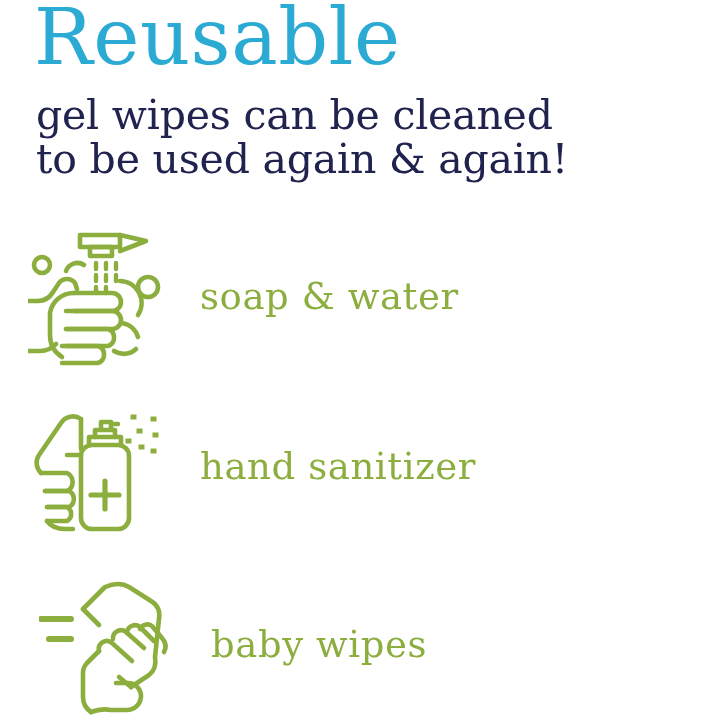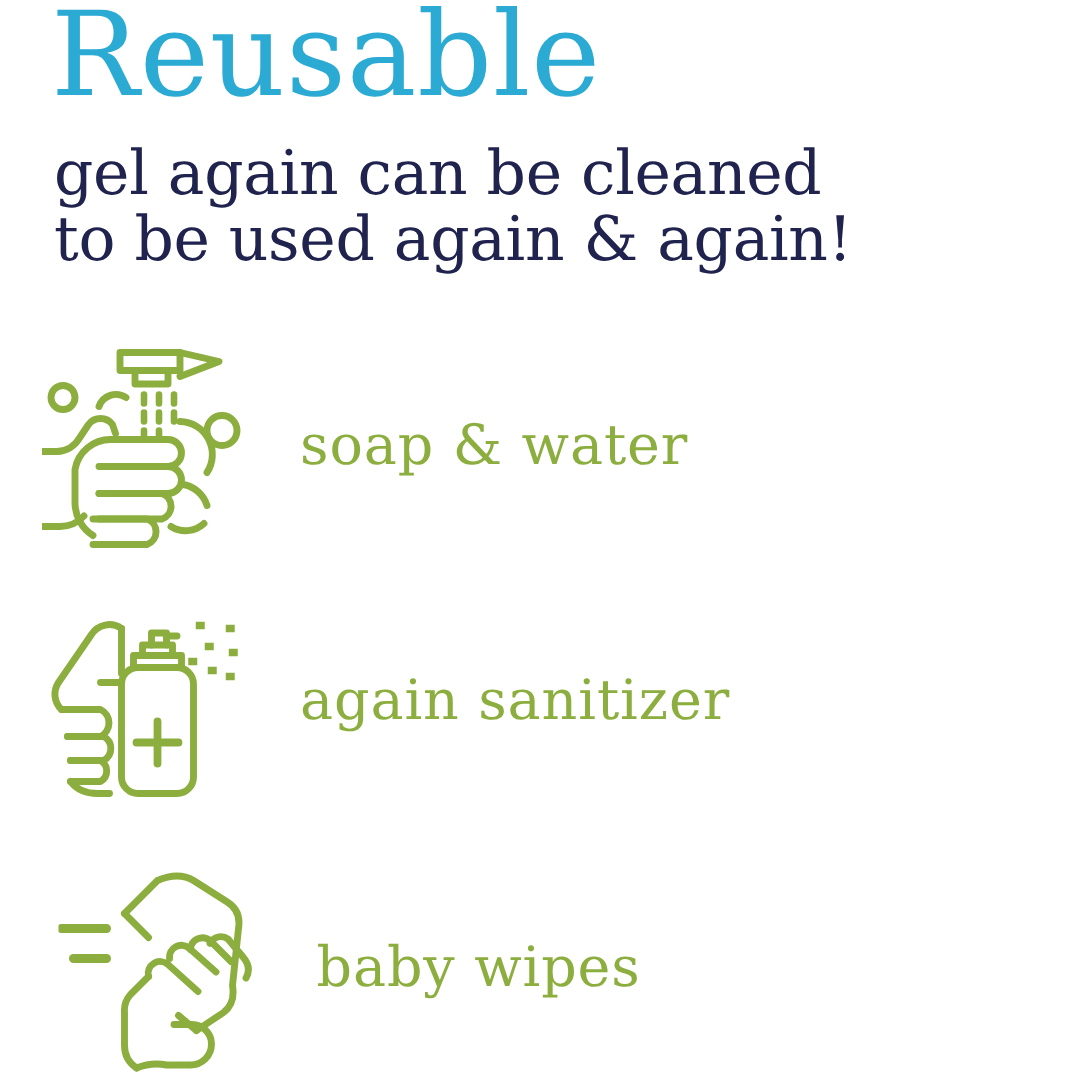--- a/index.html
+++ b/index.html
@@ -94,21 +94,21 @@
     display: block;
   }
 </style>
 </head>
 <body>
 
 <div id="page">
 
   <div class="headline-block">
     <div class="headline">Reusable</div>
-    <div class="subline subline-1">gel again can be cleaned</div>
+    <div class="subline subline-1">gel wipes can be cleaned</div>
     <div class="subline subline-2">to be used again &amp; again!</div>
   </div>
 
   <div class="row row-1">
     <div class="icon-cell">
       <svg class="icon-svg" width="160" height="140" viewBox="0 0 160 140" fill="none" stroke="#8cae3f" stroke-width="4.6" stroke-linecap="round" stroke-linejoin="round">
 
         <path d="M52 8 h40 v12 h-40 z"></path>
         <path d="M92 8 l26 6 l-26 10"></path>
         <path d="M62 20 h22 v9 h-22 z"></path>
@@ -166,21 +166,21 @@
 
         <path d="M48 22 a14 14 0 0 0 -20 4 l-22 32 a14 14 0 0 0 2 18"></path>
         <path d="M48 22 v30"></path>
         <path d="M8 76 h26 a10 10 0 0 1 0 18 h-22"></path>
         <path d="M12 94 h24 a9 9 0 0 1 0 16 h-22"></path>
         <path d="M14 110 h20 a8 8 0 0 1 0 14 h-20"></path>
         <path d="M14 124 q 6 8 18 8 h8"></path>
         <path d="M34 58 h14"></path>
       </svg>
     </div>
-    <div class="row-label">again sanitizer</div>
+    <div class="row-label">hand sanitizer</div>
   </div>
 
   <div class="row row-3">
     <div class="icon-cell">
       <svg class="icon-svg" width="160" height="140" viewBox="0 0 160 140" fill="none" stroke="#8cae3f" stroke-width="4.6" stroke-linecap="round" stroke-linejoin="round">
 
         <path d="M2 44 h30" stroke-width="6"></path>
         <path d="M10 64 h22" stroke-width="6"></path>
 
         <path d="M44 34 l22 -22 q 14 -6 24 0 l22 14 q 10 6 8 18

